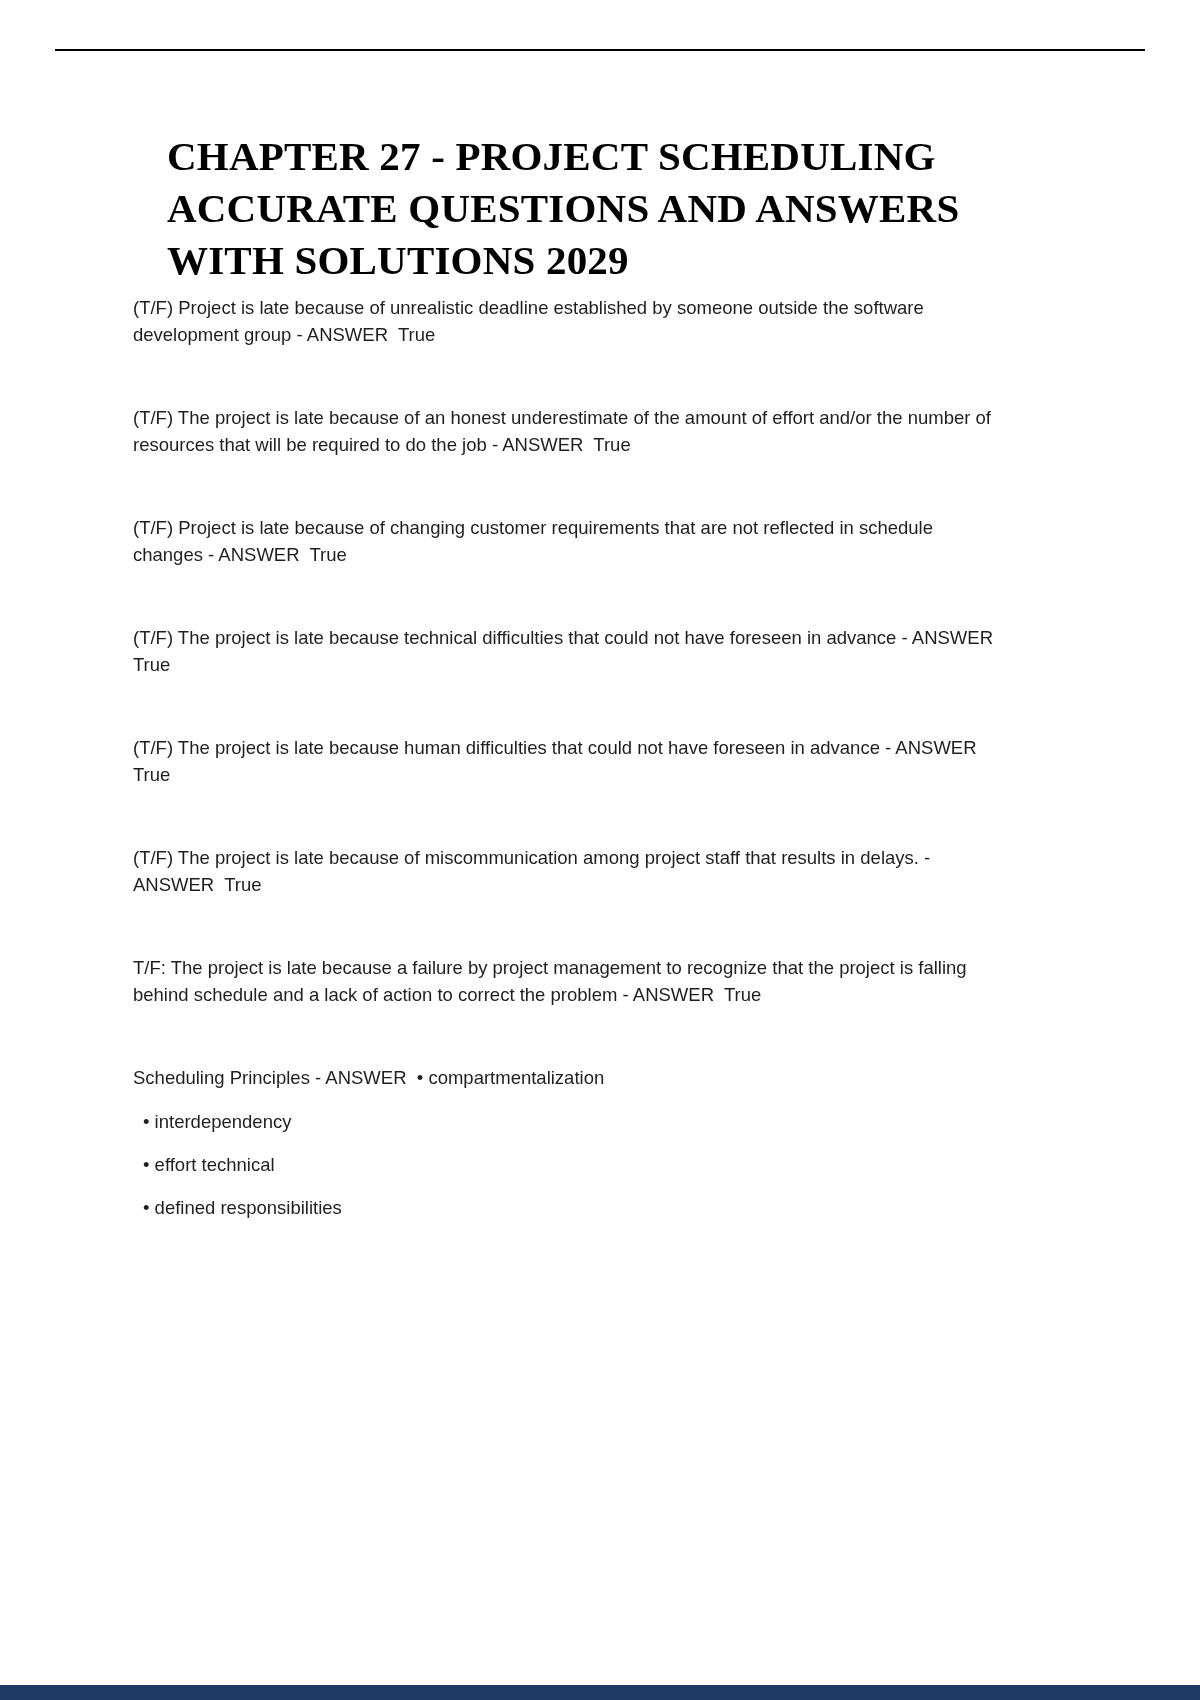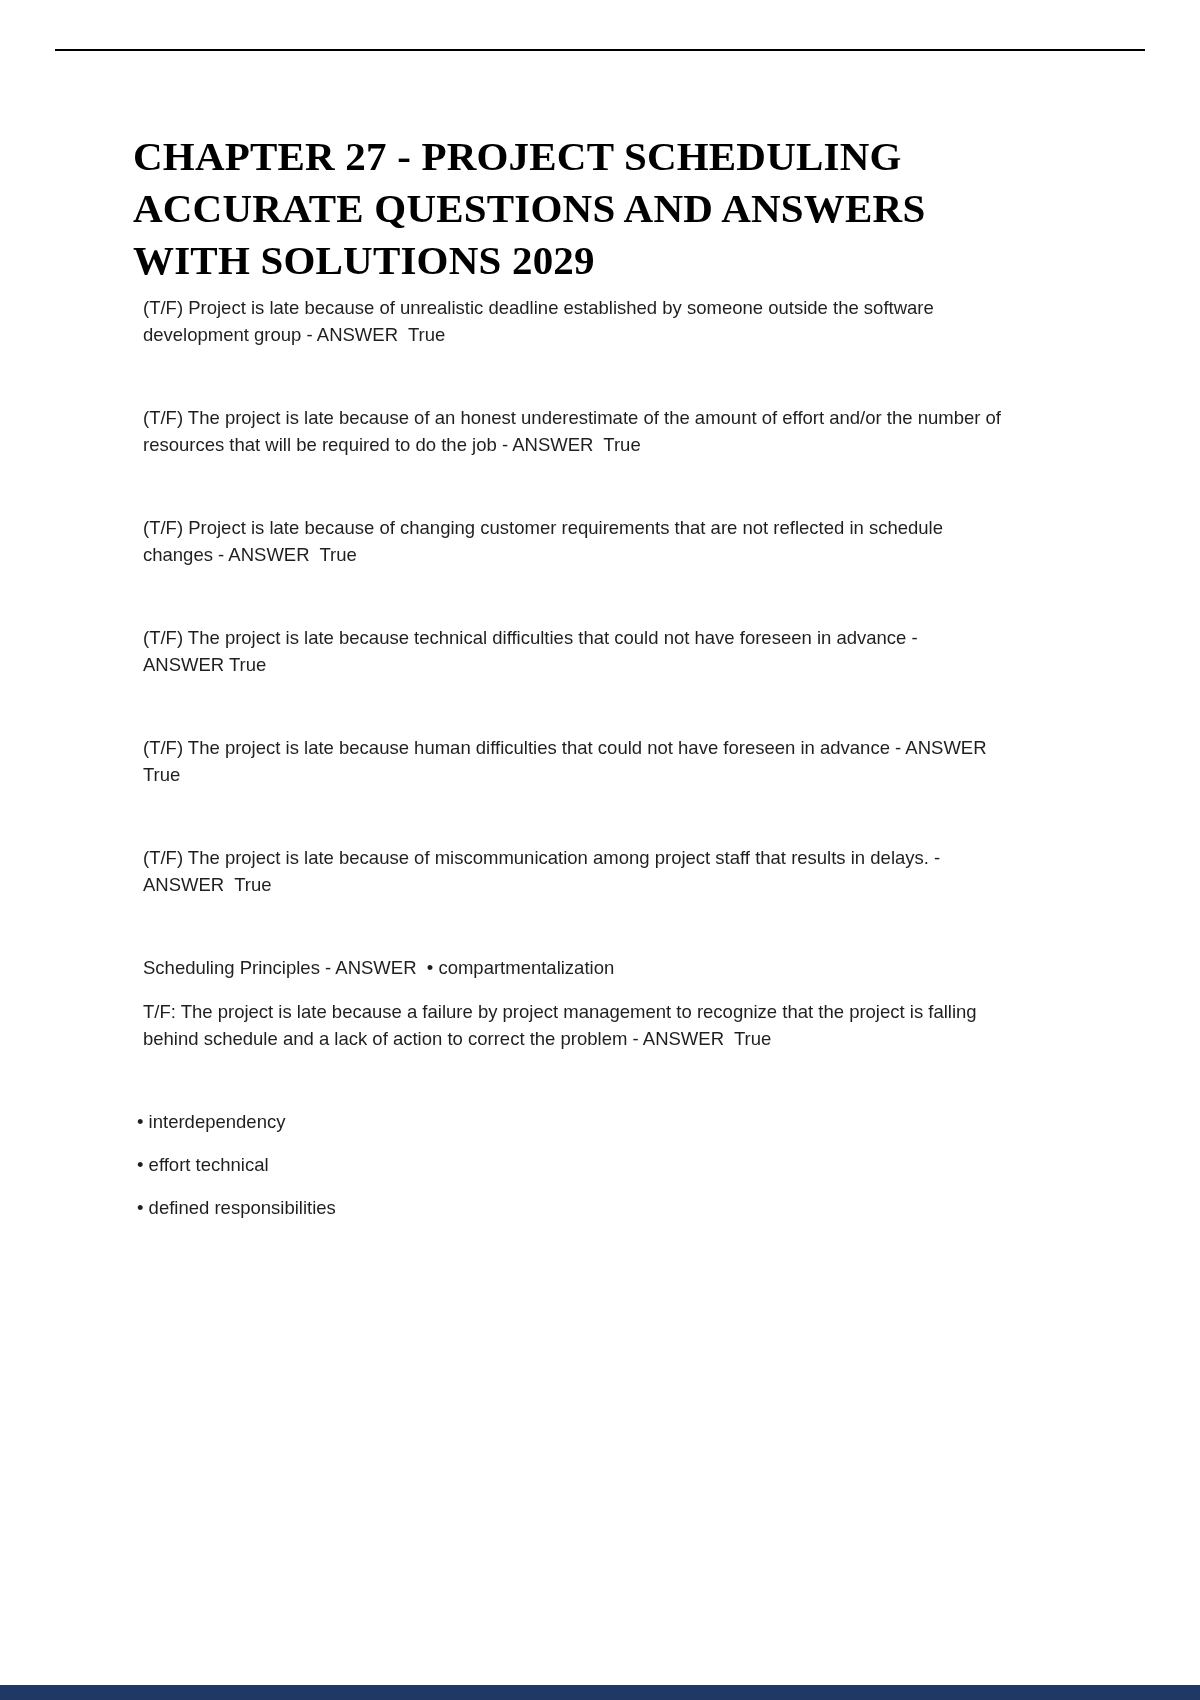--- a/index.html
+++ b/index.html
@@ -34,33 +34,34 @@
     margin: 0 0 8px 0;
     font-family: "Liberation Serif", serif;
     font-weight: 700;
     font-size: 41px;
     line-height: 52px;
     color: #000000;
     letter-spacing: 0.2px;
   }
   h1.doc-title .title-line {
     display: block;
+    margin-left: 34px;
   }
   p.qa {
-    margin: 0 0 56px 10px;
+    margin: 0 0 56px 0;
     font-size: 18.5px;
     line-height: 27px;
     white-space: pre-wrap;
     color: #1f1f1f;
   }
   p.qa.tight {
     margin-bottom: 17px;
   }
   p.bullet {
-    margin: 0 0 16px 4px;
+    margin: 0 0 16px 10px;
     font-size: 18.5px;
     line-height: 27px;
     white-space: pre-wrap;
     color: #1f1f1f;
   }
   .bottom-bar {
     position: absolute;
     left: 0;
     bottom: 0;
     width: 1200px;
@@ -82,22 +83,22 @@
       <span class="title-line">ACCURATE QUESTIONS AND ANSWERS</span>
       <span class="title-line">WITH SOLUTIONS 2029</span>
     </h1>
 
     <p class="qa">(T/F) Project is late because of unrealistic deadline established by someone outside the software development group - ANSWER  True</p>
     <p class="qa">(T/F) The project is late because of an honest underestimate of the amount of effort and/or the number of resources that will be required to do the job - ANSWER  True</p>
     <p class="qa">(T/F) Project is late because of changing customer requirements that are not reflected in schedule changes - ANSWER  True</p>
     <p class="qa">(T/F) The project is late because technical difficulties that could not have foreseen in advance - ANSWER True</p>
     <p class="qa">(T/F) The project is late because human difficulties that could not have foreseen in advance - ANSWER True</p>
     <p class="qa">(T/F) The project is late because of miscommunication among project staff that results in delays. - ANSWER  True</p>
+    <p class="qa">T/F: The project is late because a failure by project management to recognize that the project is falling behind schedule and a lack of action to correct the problem - ANSWER  True</p>
     <p class="qa tight">Scheduling Principles - ANSWER  • compartmentalization</p>
-    <p class="qa">T/F: The project is late because a failure by project management to recognize that the project is falling behind schedule and a lack of action to correct the problem - ANSWER  True</p>
 
     <p class="bullet">• interdependency</p>
     <p class="bullet">• effort technical</p>
     <p class="bullet">• defined responsibilities</p>
 
   </div>
 
   <div class="bottom-bar"></div>
 
 </div>

